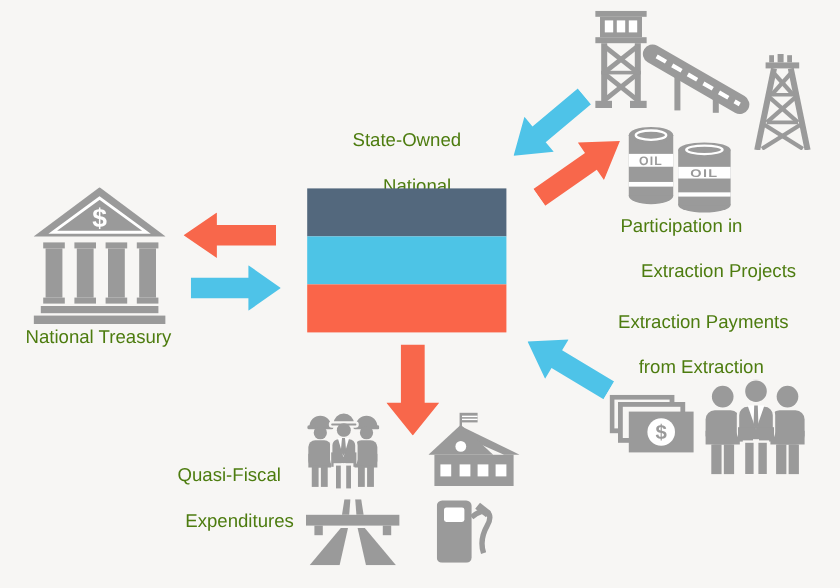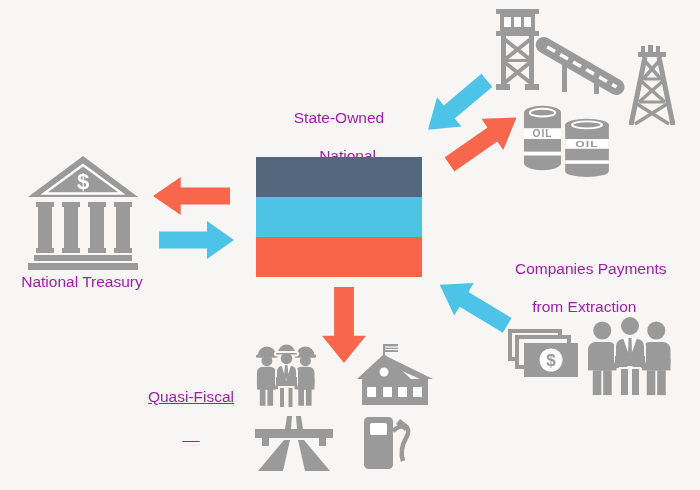--- a/index.html
+++ b/index.html
@@ -3,21 +3,21 @@
 <meta charset="utf-8">
 <style>
   html,body{margin:0;padding:0;}
   .canvas{
     position:relative;width:700px;height:490px;overflow:hidden;
     background:#f7f6f4;
     font-family:"Liberation Sans",sans-serif;
   }
   .abs{position:absolute;}
   .label{
-    color:#a21caf;font-size:15.5px;line-height:19px;
+    color:#4d7c0f;font-size:15.5px;line-height:19px;
     white-space:pre;
   }
   .label.center{text-align:center;}
   
   .ig{fill:#9a9a9a;}                 
   .wf{fill:#ffffff;}                 
   .bgf{fill:#f7f6f4;}                
   .igs{stroke:#9a9a9a;fill:none;}
   .ws{stroke:#ffffff;fill:none;}
   .sep{stroke:#f7f6f4;stroke-width:2;}
@@ -135,29 +135,31 @@
   <svg class="abs" style="left:564px;top:116px;" width="46" height="62" viewBox="0 0 40 70" preserveAspectRatio="none">
     <ellipse class="ig" cx="20" cy="62" rx="19" ry="7"></ellipse>
     <rect class="ig" x="1" y="10" width="38" height="52"></rect>
     <rect class="wf" x="1" y="26" width="38" height="11"></rect>
     <text x="20" y="35.5" text-anchor="middle" font-size="10.5" font-weight="bold" fill="#9a9a9a" letter-spacing="1">OIL</text>
     <rect class="wf" x="1" y="50" width="38" height="4"></rect>
     <ellipse class="ig" cx="20" cy="10" rx="19" ry="7"></ellipse>
     <ellipse class="ws" stroke-width="2" cx="20" cy="10" rx="13" ry="4"></ellipse>
   </svg>
 
+  <div class="abs label" style="left:517px;top:179px;"><span>Participation in</span><br>
+    <span>Extraction Projects</span></div>
 
   <svg class="abs arrow-blue" style="left:419px;top:86px;transform:rotate(140deg);" width="77" height="38" viewBox="0 0 100 40" preserveAspectRatio="none">
     <polygon points="0,11 64,11 64,0 100,20 64,40 64,29 0,29"></polygon>
   </svg>
   <svg class="abs arrow-orange" style="left:442px;top:122px;transform:rotate(-35deg);" width="82" height="38" viewBox="0 0 100 40" preserveAspectRatio="none">
     <polygon points="0,11 64,11 64,0 100,20 64,40 64,29 0,29"></polygon>
   </svg>
 
-  <div class="abs label" style="left:515px;top:259px;"><span>Companies Payments</span><br>
+  <div class="abs label" style="left:515px;top:259px;"><span>Extraction Payments</span><br>
     <span>from Extraction</span></div>
 
   <svg class="abs arrow-blue" style="left:434px;top:286px;transform:rotate(-149deg);" width="79" height="38" viewBox="0 0 100 40" preserveAspectRatio="none">
     <polygon points="0,11 64,11 64,0 100,20 64,40 64,29 0,29"></polygon>
   </svg>
 
   <svg class="abs" style="left:508px;top:329px;" width="72" height="50" viewBox="0 0 72 50">
     <rect class="igs bgf" x="2" y="2" width="50" height="28" stroke-width="4" style="fill:#f7f6f4"></rect>
     <rect x="9" y="8" width="52" height="30" stroke="#9a9a9a" stroke-width="4" fill="#f7f6f4"></rect>
     <rect class="ig" x="16" y="14" width="54" height="34"></rect>
@@ -192,22 +194,22 @@
       <rect class="ig sep" x="16" y="52" width="9" height="28"></rect>
       <polygon class="wf" points="8,22 22,22 15,42"></polygon>
       <polygon class="ig" points="13.5,22 16.5,22 17,38 15,43 13,38"></polygon>
     </g>
   </svg>
 
   <svg class="abs arrow-orange" style="left:306px;top:303px;transform:rotate(90deg);" width="76" height="44" viewBox="0 0 100 40" preserveAspectRatio="none">
     <polygon points="0,11 64,11 64,0 100,20 64,40 64,29 0,29"></polygon>
   </svg>
 
-  <div class="abs label center" style="left:116px;top:387px;width:150px;text-decoration:underline;"><span>Quasi-Fiscal</span><br>
-    </div>
+  <div class="abs label center" style="left:116px;top:387px;width:150px;"><span>Quasi-Fiscal</span><br>
+    <span>Expenditures</span></div>
 
   <svg class="abs" style="left:256px;top:341px;" width="60" height="68" viewBox="0 0 60 68">
 
     <g transform="translate(0,3) scale(0.95)">
       <path class="ig" d="M2,12 A9.5,9.5 0 0 1 21,12 Z"></path>
       <rect class="ig" x="0" y="11" width="23" height="3.5" rx="1.7"></rect>
       <circle class="ig" cx="11.5" cy="17.5" r="5.8"></circle>
       <rect class="ig" x="1" y="24" width="20" height="24" rx="6"></rect>
       <rect class="ig" x="1" y="36" width="20" height="12"></rect>
       <rect class="ig" x="4" y="46" width="6" height="19"></rect>

